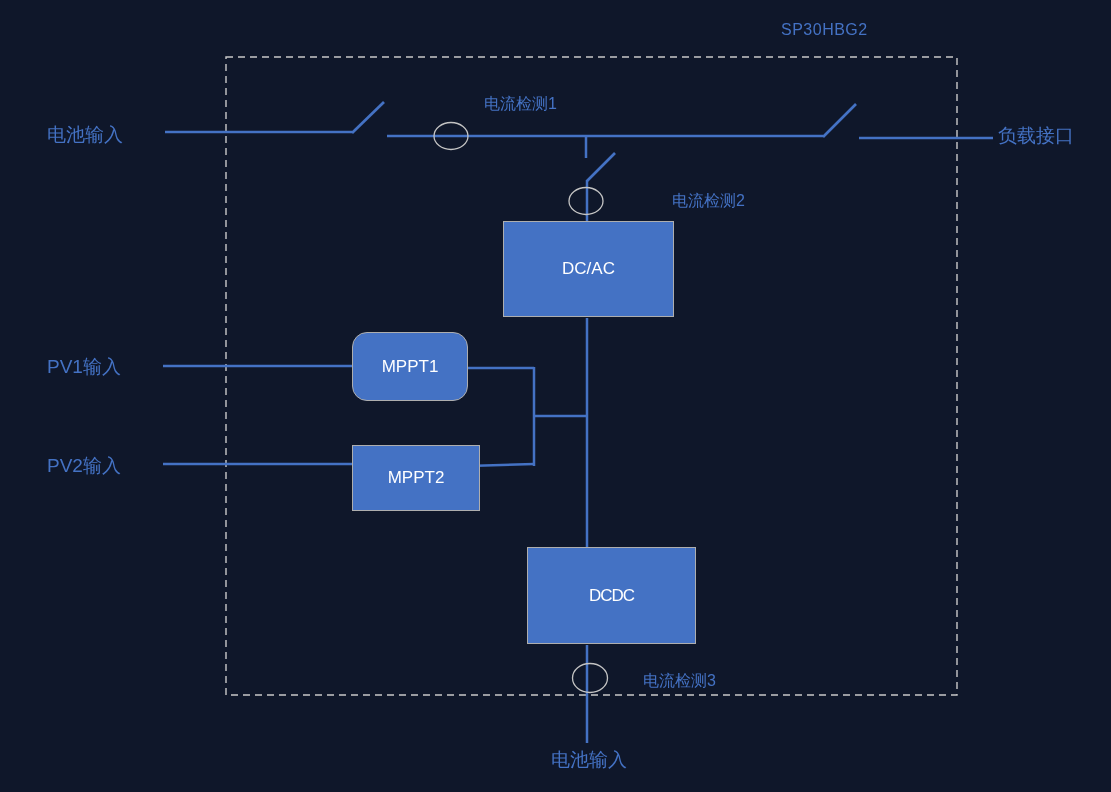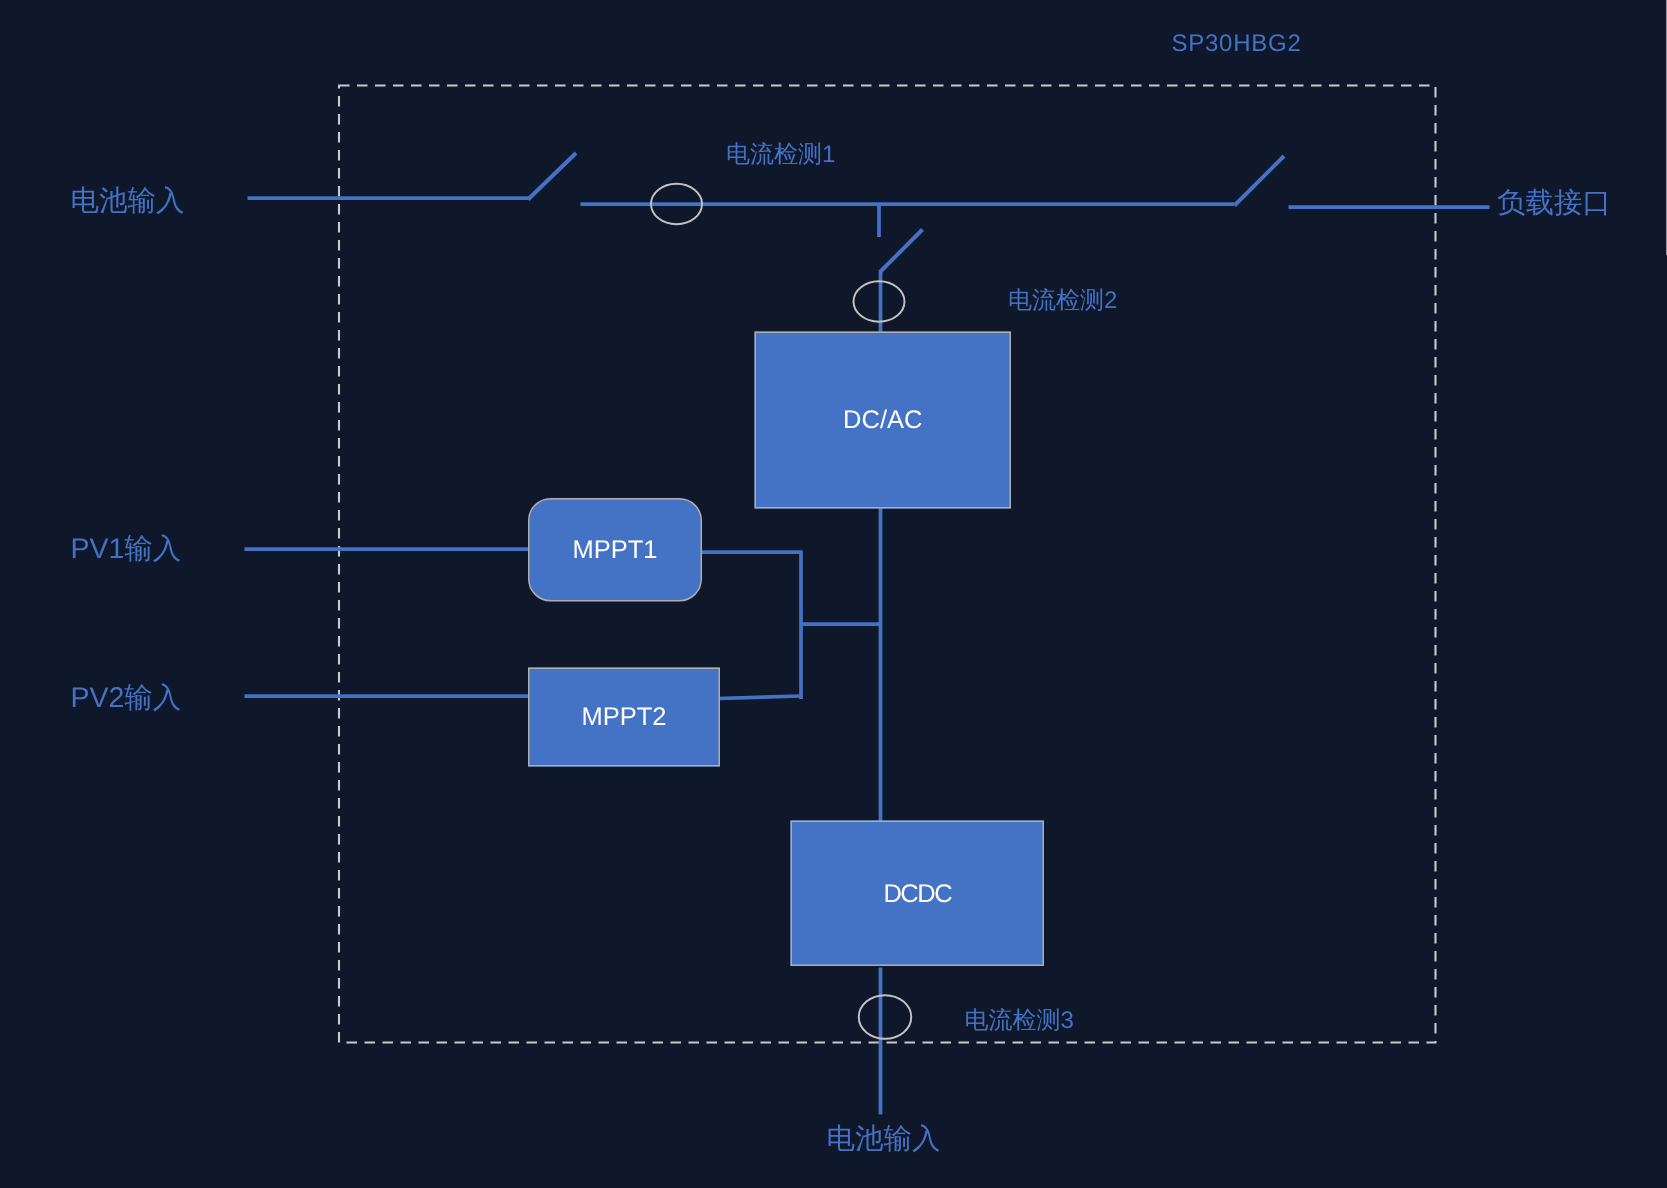--- a/index.html
+++ b/index.html
@@ -83,21 +83,21 @@
   <div class="label port" style="left:47px; top:125px;">电池输入</div>
   <div class="label port" style="left:998px; top:126px;">负载接口</div>
   <div class="label port" style="left:47px; top:357px;">PV1输入</div>
   <div class="label port" style="left:47px; top:456px;">PV2输入</div>
   <div class="label port" style="left:551px; top:750px;">电池输入</div>
 
   <div class="label sensor" style="left:452px; top:95px;">电流检测1</div>
   <div class="label sensor" style="left:640px; top:192px;">电流检测2</div>
   <div class="label sensor" style="left:611px; top:672px;">电流检测3</div>
 
-  <div class="block" style="left:503px; top:221px; width:171px; height:118px;">
+  <div class="block" style="left:503px; top:221px; width:171px; height:96px;">
     <span>DC/AC</span>
   </div>
   <div class="block" style="left:352px; top:332px; width:116px; height:69px;border-radius:15px;">
     <span>MPPT1</span>
   </div>
   <div class="block" style="left:352px; top:445px; width:128px; height:66px;">
     <span>MPPT2</span>
   </div>
   <div class="block dcdc-text" style="left:503px; top:547px; width:169px; height:97px;">
     <span>DCDC</span>

